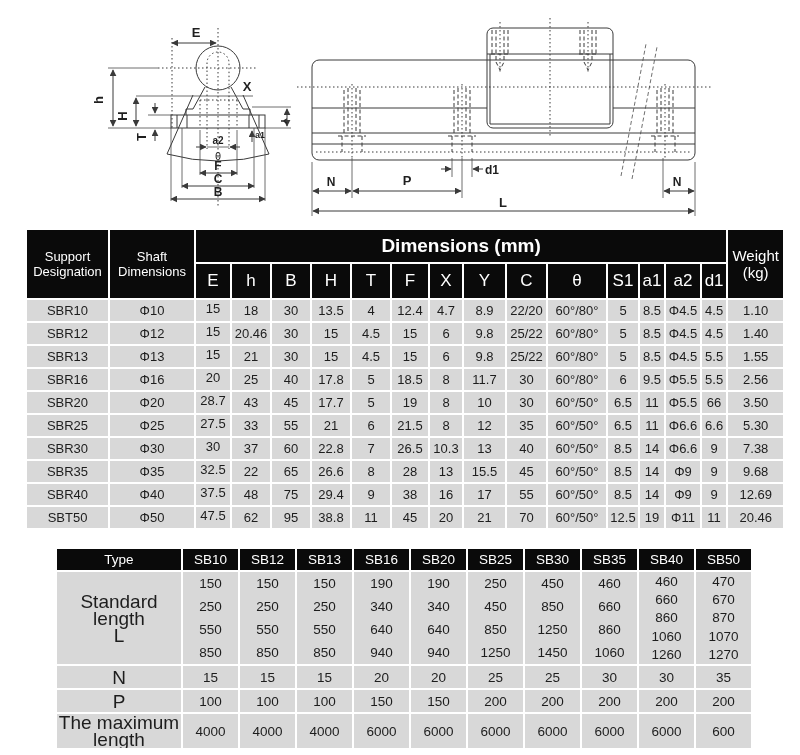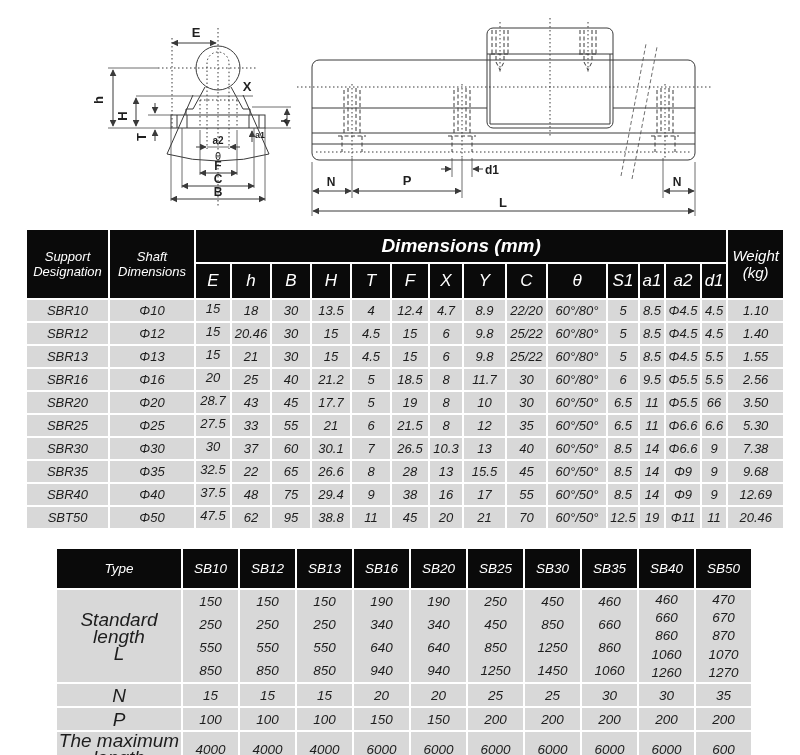--- a/index.html
+++ b/index.html
@@ -13,42 +13,42 @@
   .dot{stroke-dasharray:1.5 2.5;}
   .dsh{stroke-dasharray:4 2.5;}
   .lbl{fill:#1f1f1f;stroke:none;text-anchor:middle;font-weight:bold;}
   .lbl-13{font-size:13px;}
   .lbl-12{font-size:12px;}
   .lbl-11{font-size:11px;font-weight:normal;}
   .lbl-10{font-size:10px;}
   .lbl-9{font-size:9px;}
 
   
-  table{border-collapse:separate;border-spacing:2px;table-layout:fixed;font-style:italic;}
+  table{border-collapse:separate;border-spacing:2px;table-layout:fixed;}
   th,td{padding:0;text-align:center;vertical-align:middle;overflow:hidden;}
   th{background:#0a0a0a;color:#ffffff;font-weight:normal;}
   td{background:#d8d8d8;color:#1d1d1d;}
 
   
   .t1{position:absolute;left:25px;top:228px;}
   .t1 table{width:760px;}
   .t1 thead tr:first-child{height:32px;}
   .t1 thead tr.sub-row{height:34px;}
   .t1 .small-h{font-size:13px;line-height:15px;}
   .t1 .group-h{font-size:19px;font-weight:bold;text-align:center;}
   .t1 .sub-h{font-size:17px;}
   .t1 .weight-h{font-size:15px;line-height:17px;}
   .t1 tbody tr{height:21px;}
   .t1 tbody td{font-size:13px;}
   .t1 tbody td.col-e{vertical-align:top;line-height:15px;padding-top:1px;}
 
   
   .t2{position:absolute;left:55px;top:547px;}
   .t2 table{width:698px;}
-  .t2 thead tr{height:39px;margin-top:35px;}
+  .t2 thead tr{height:21px;margin-top:35px;}
   .t2 th{font-size:13.5px;}
   .t2 td{font-size:13.5px;}
   .t2 tr.r0 td{height:92px;}
   .t2 tr.r1 td,.t2 tr.r2 td{height:22px;}
   .t2 tr.r3 td{height:28px;}
   .t2 .label-cell{font-size:19px;line-height:17px;}
   .t2 .stack{display:flex;flex-direction:column;justify-content:space-around;height:92px;}
 </style>
 </head>
 <body>
@@ -292,21 +292,21 @@
             <td>Φ4.5</td>
             <td>5.5</td>
             <td>1.55</td>
           </tr>
           <tr>
             <td>SBR16</td>
             <td>Φ16</td>
             <td class="col-e">20</td>
             <td>25</td>
             <td>40</td>
-            <td>21.2</td>
+            <td>17.8</td>
             <td>5</td>
             <td>18.5</td>
             <td>8</td>
             <td>11.7</td>
             <td>30</td>
             <td>60°/80°</td>
             <td>6</td>
             <td>9.5</td>
             <td>Φ5.5</td>
             <td>5.5</td>
@@ -349,21 +349,21 @@
             <td>Φ6.6</td>
             <td>6.6</td>
             <td>5.30</td>
           </tr>
           <tr>
             <td>SBR30</td>
             <td>Φ30</td>
             <td class="col-e">30</td>
             <td>37</td>
             <td>60</td>
-            <td>30.1</td>
+            <td>22.8</td>
             <td>7</td>
             <td>26.5</td>
             <td>10.3</td>
             <td>13</td>
             <td>40</td>
             <td>60°/50°</td>
             <td>8.5</td>
             <td>14</td>
             <td>Φ6.6</td>
             <td>9</td>

